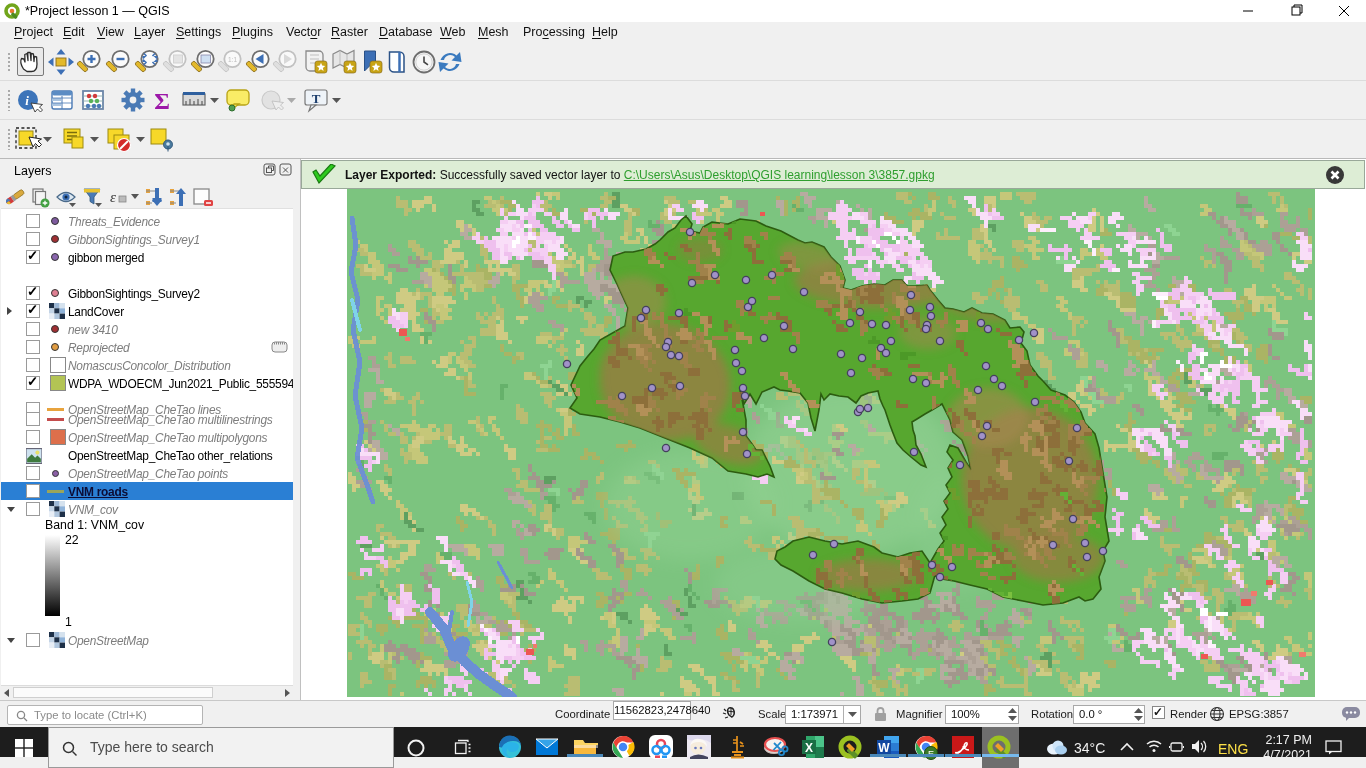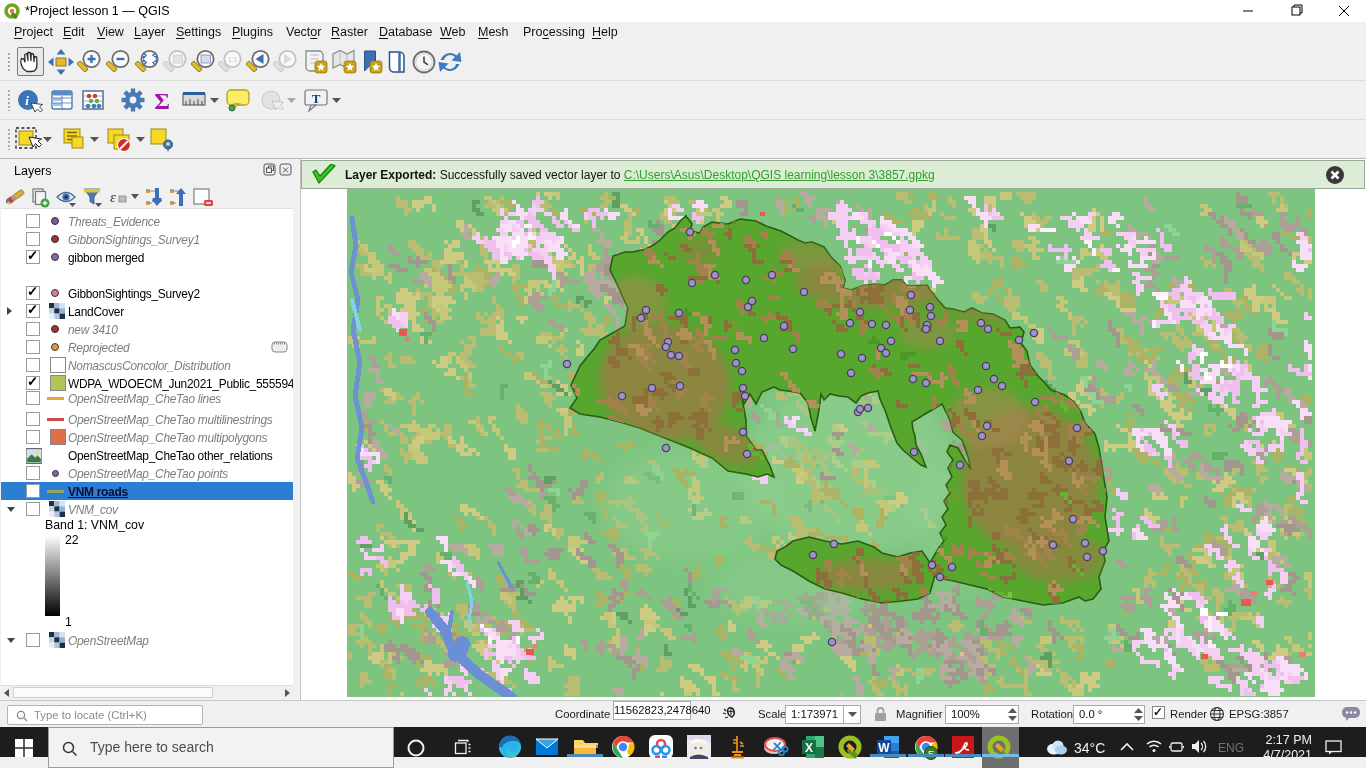--- a/index.html
+++ b/index.html
@@ -383,21 +383,21 @@
         <span class="cb"></span>
         <span class="sw" style="background:#fff;border:1px solid #888"></span>
         <span class="txt it">NomascusConcolor_Distribution</span>
       </div>
       <div class="lrow" style="top:165px;">
         <span class="cb"></span>
         <span class="ck">✓</span>
         <span class="sw" style="background:#b3c454;border:1px solid #888"></span>
         <span class="txt bo">WDPA_WDOECM_Jun2021_Public_555594</span>
       </div>
-      <div class="lrow" style="top:180px;">
+      <div class="lrow" style="top:191px;">
         <span class="cb"></span>
         <span class="abs" style="left:46px;top:8px;width:17px;height:3px;background:#e8a33d"></span>
         <span class="txt it">OpenStreetMap_CheTao lines</span>
       </div>
       <div class="lrow" style="top:201px;">
         <span class="cb"></span>
         <span class="abs" style="left:46px;top:8px;width:17px;height:3px;background:#c44d4d"></span>
         <span class="txt it">OpenStreetMap_CheTao multilinestrings</span>
       </div>
       <div class="lrow" style="top:219px;">
@@ -845,18 +845,18 @@
 <circle cx="8" cy="10.5" r="1.5" fill="#f0f0f0" stroke="none"></circle>
     </svg>
 <svg class="abs" style="left:1169px;top:13px" width="15" height="14" viewBox="0 0 15 14" fill="none" stroke="#f0f0f0" stroke-width="1.3">
 <rect x="2" y="3" width="11" height="8" rx="1.5"></rect>
       <path d="M0.5,6 v2 M14.5,6 v2"></path>
     </svg>
 <svg class="abs" style="left:1191px;top:12px" width="17" height="15" viewBox="0 0 17 15">
 <path d="M1,5 h3 l4,-4 v13 l-4,-4 h-3z" fill="#f0f0f0"></path>
 <path d="M10,4 a5,5 0 0 1 0,7 M12.5,2 a8,8 0 0 1 0,11" fill="none" stroke="#f0f0f0" stroke-width="1.3"></path>
     </svg>
-<span class="abs" style="left:1218px;top:14px;font-size:12px;color:#737373">ENG</span>
+<span class="abs" style="left:1218px;top:14px;font-size:14px;color:#fde047">ENG</span>
 <div class="abs" style="left:1252px;top:6px;width:60px;text-align:right;font-size:12.5px;color:#f0f0f0;line-height:14.5px">2:17 PM<br>4/7/2021</div>
 <svg class="abs" style="left:1325px;top:13px" width="17" height="15" viewBox="0 0 17 15" fill="none" stroke="#f0f0f0" stroke-width="1.3">
 <rect x="1" y="1" width="15" height="10.5"></rect>
       <path d="M4,11.5 v3 l3.5,-3z" fill="#f0f0f0" stroke="none"></path>
     </svg>
 </div>
 </body></html>

